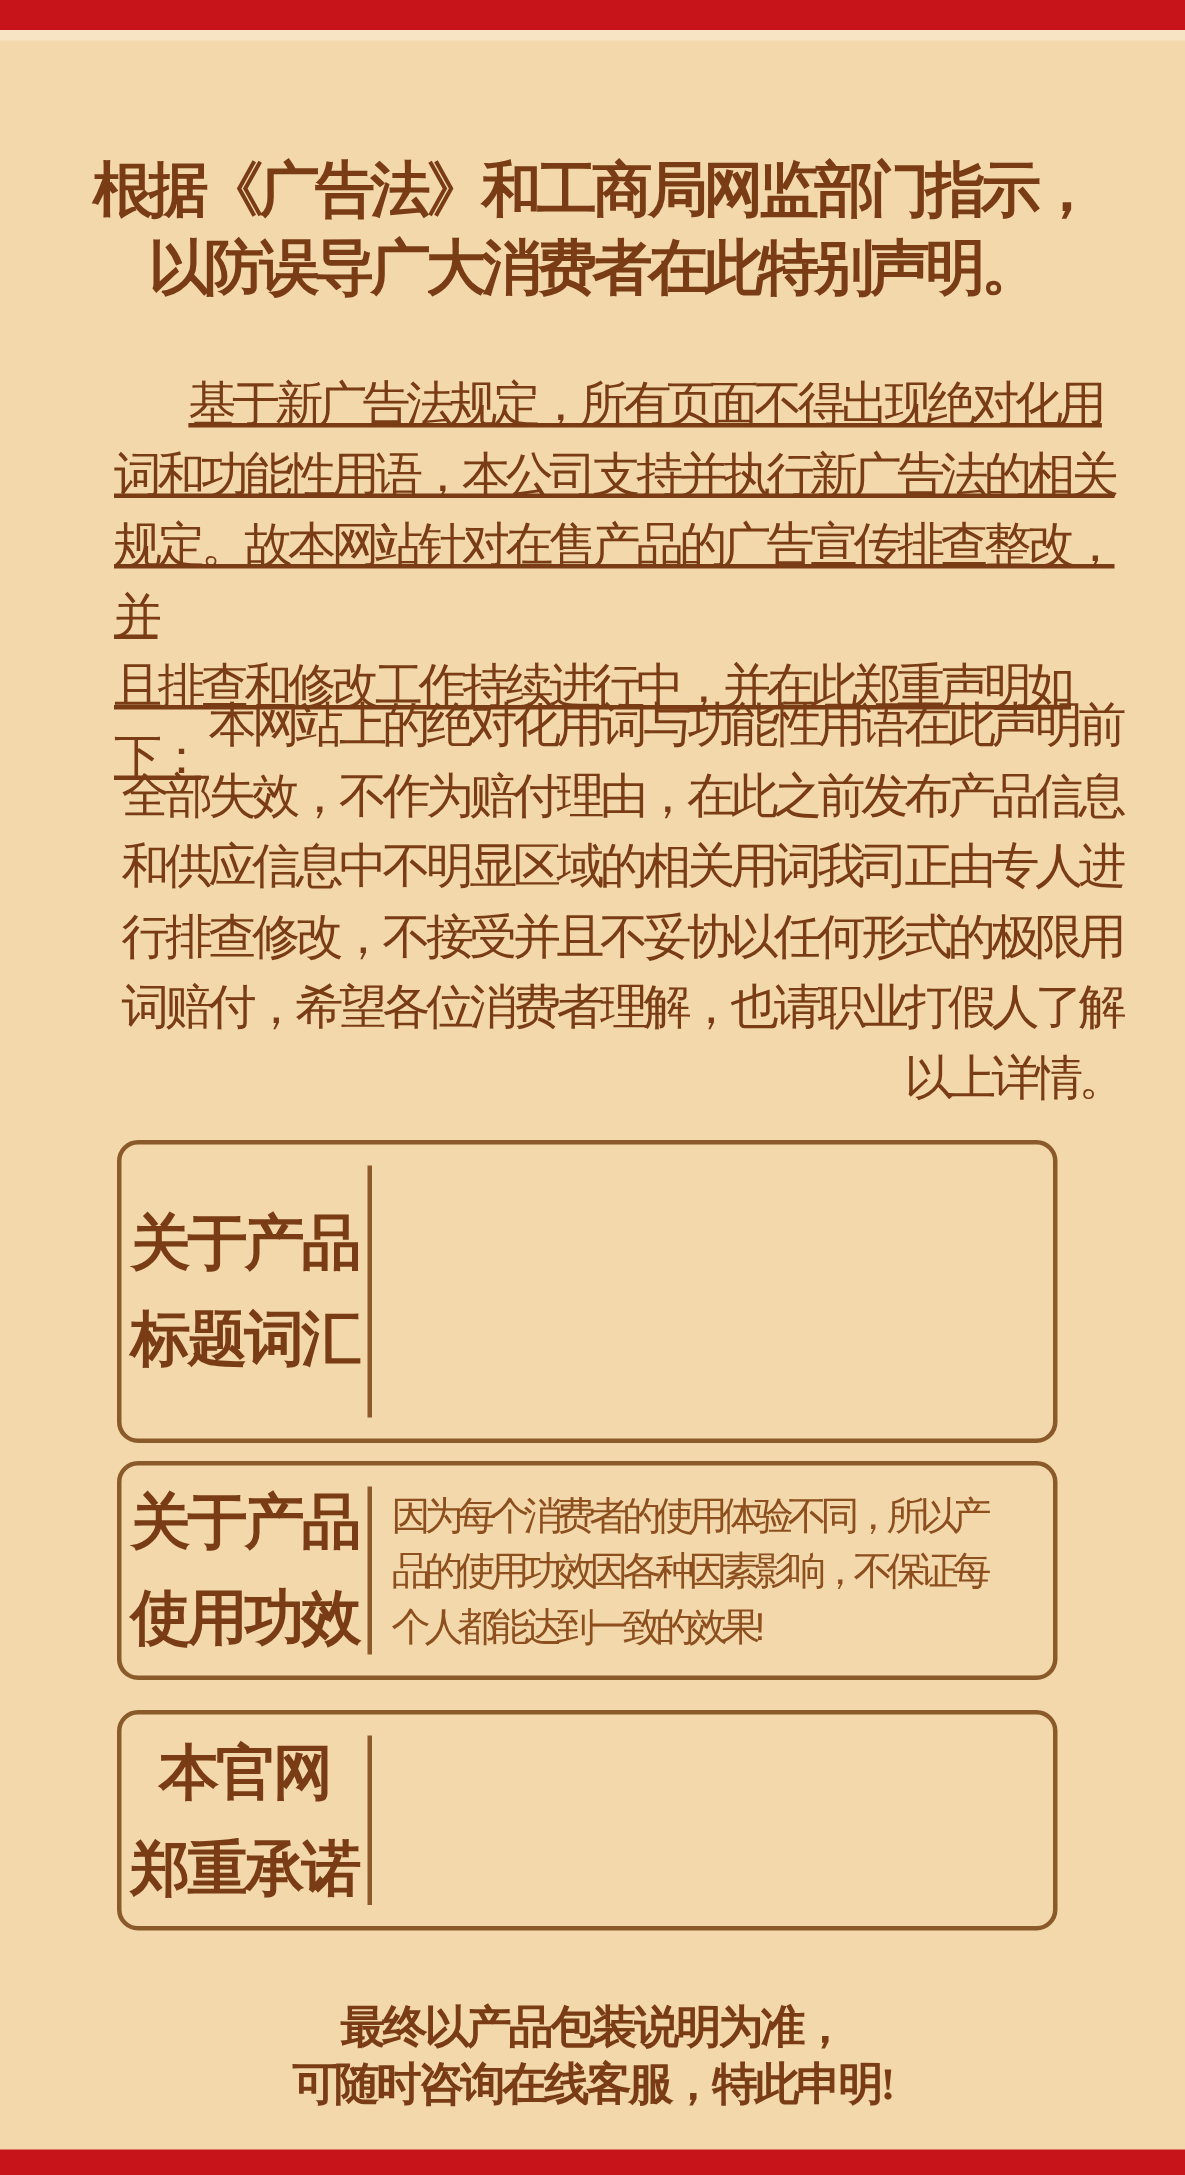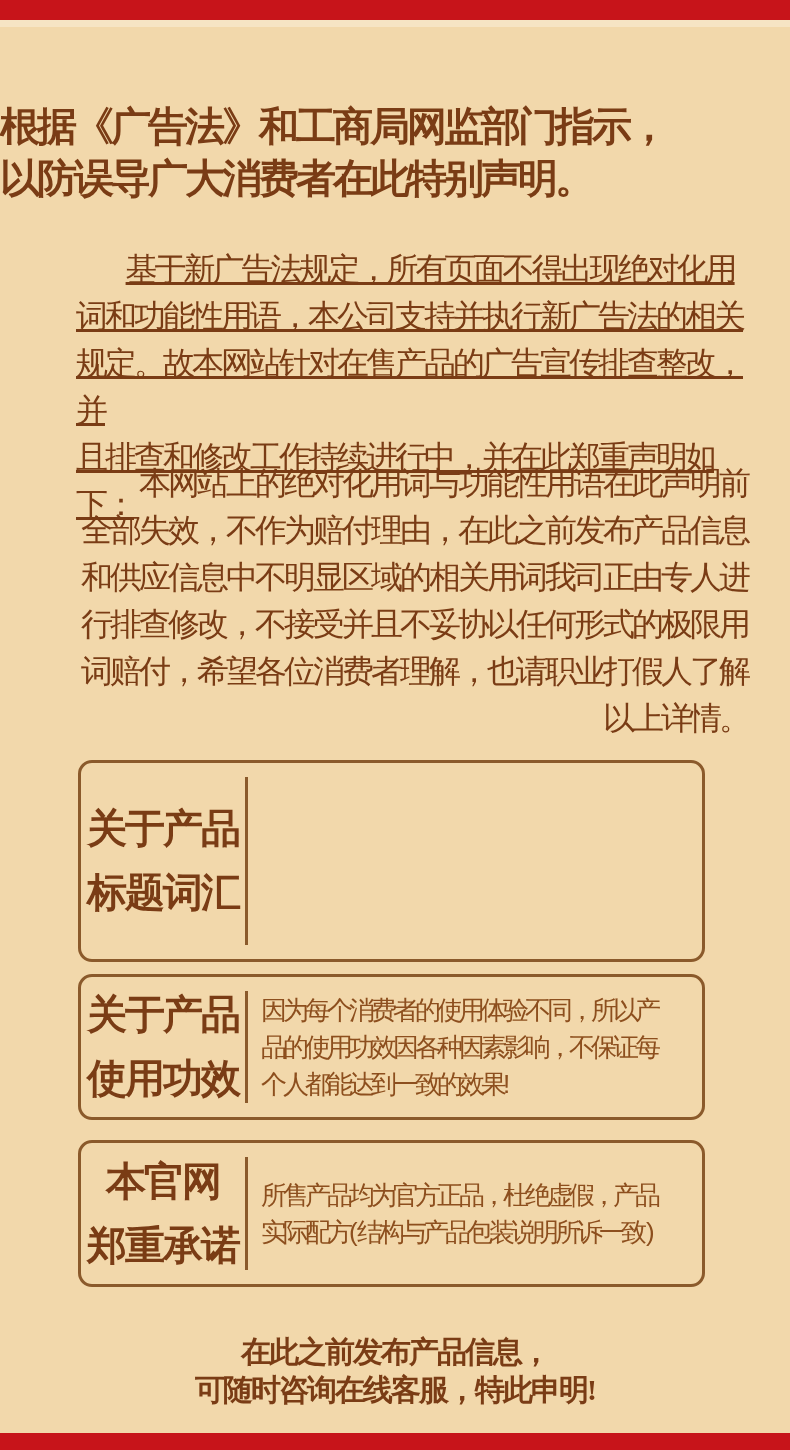--- a/index.html
+++ b/index.html
@@ -18,21 +18,21 @@
     overflow:hidden;
     font-family:"Liberation Serif","DejaVu Serif",serif;
   }
   .bar{position:absolute;left:0;right:0;background:var(--accent-red);}
   .bar-top{top:0;height:20px;}
   .bar-top-light{position:absolute;left:0;right:0;top:20px;height:7px;background:var(--bg-cream-light);}
   .bar-bottom{bottom:0;height:17px;}
 
   .heading{
     position:absolute;top:74px;left:0;right:0;
-    text-align:left;
+    text-align:center;
     font-weight:700;
     font-size:40px;line-height:52px;
     letter-spacing:-3px;
     color:var(--serif-brown);
     white-space:pre-line;
   }
 
   .para{
     position:absolute;left:76px;width:672px;
     font-size:32px;line-height:47px;
@@ -125,22 +125,20 @@
     <div class="box-divider"></div>
     <div class="box-text">因为每个消费者的使用体验不同，所以产
 品的使用功效因各种因素影响，不保证每
 个人都能达到一致的效果!</div>
   </div>
 
   <div class="disclaimer-box box-3">
     <div class="box-title">本官网
 郑重承诺</div>
     <div class="box-divider"></div>
-    <div class="box-text">所售产品均为官方正品，杜绝虚假，产品
-实际配方( 结构与产品包装说明所诉一致 )</div>
   </div>
 
 </div>
 
-<p class="footer-note">在此之前发布产品信息，
+<p class="footer-note">最终以产品包装说明为准，
 可随时咨询在线客服，特此申明!</p>
 
 <div class="bar bar-bottom"></div>
 
 </body></html>

